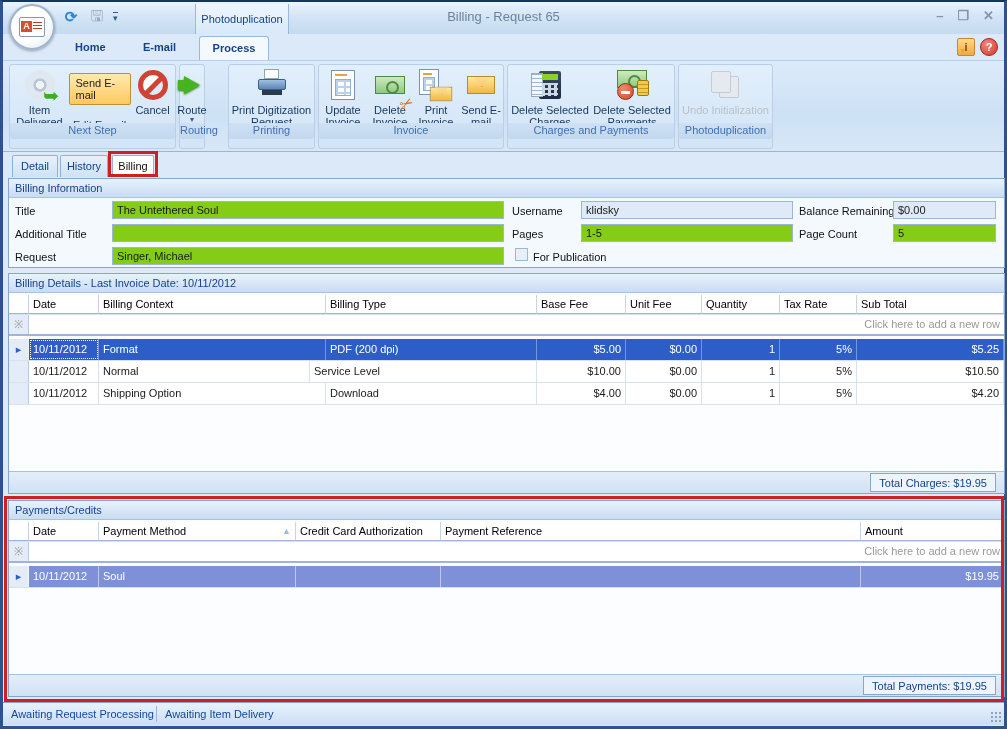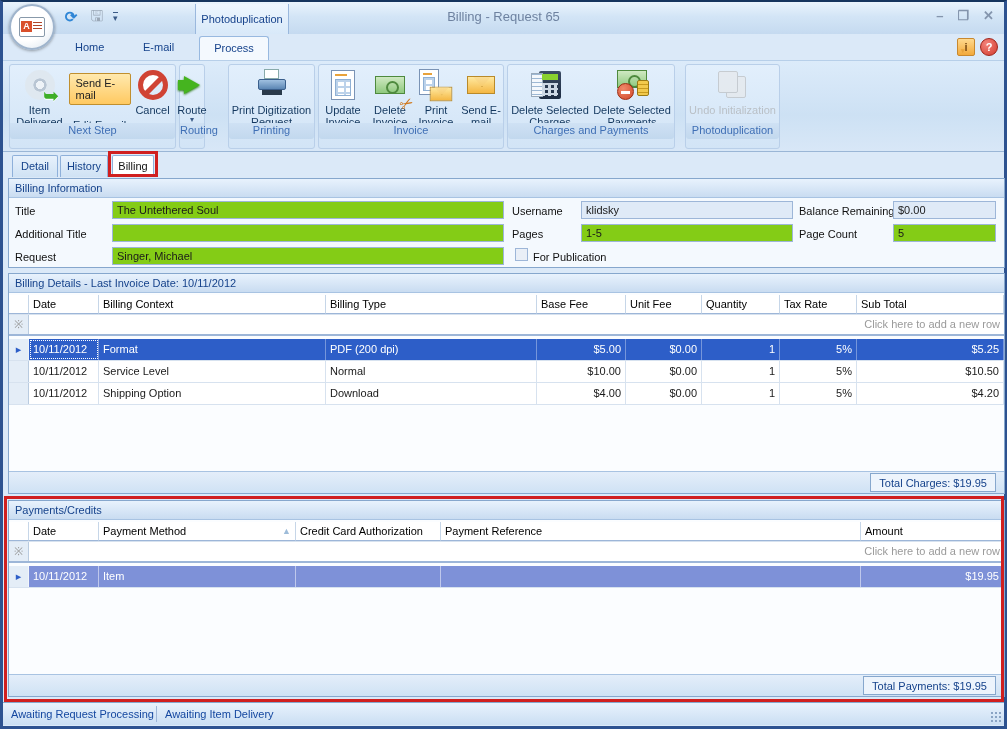--- a/index.html
+++ b/index.html
@@ -29,21 +29,21 @@
     background:linear-gradient(#eef6fe,#d8e9f9); border-left:1px solid #9ab8dd; border-right:1px solid #9ab8dd;
     color:#15428b; text-align:center; line-height:30px; }
   .win-title { position:absolute; left:300px; right:300px; top:0; height:30px; text-align:center;
     line-height:30px; color:#6e82a0; font-size:13px; }
   .win-controls { position:absolute; right:10px; top:6px; display:flex; gap:14px; color:#8495ad;
     font-weight:bold; font-size:13px; }
   .win-controls span { cursor:default; }
 
   
   .tabrow { position:absolute; left:0; top:32px; width:1001px; height:26px; }
-  .rtab { position:absolute; top:2px; height:24px; line-height:22px; padding:0 16px; color:#15428b; }
+  .rtab { position:absolute; top:2px; height:24px; line-height:22px; padding:0 16px; color:#15428b;font-weight:bold; }
   .rtab.active { background:#f4f9fe; border:1px solid #98b9e0; border-bottom:none;
     border-radius:3px 3px 0 0; color:#15428b; }
   .tab-right-icons { position:absolute; right:6px; top:4px; display:flex; gap:5px; align-items:center; }
   .info-btn { width:18px; height:18px; background:linear-gradient(#ffd98e,#f2a93b); border:1px solid #c8882e;
     border-radius:2px; color:#7a4a12; font-weight:bold; text-align:center; line-height:16px; position:relative; }
   .info-btn .tail { position:absolute; left:3px; bottom:-4px; font-size:7px; color:#e8a23a; }
   .help-btn { width:18px; height:18px; border-radius:50%; background:radial-gradient(circle at 35% 30%, #f3837b, #d23b2e);
     border:1px solid #a02318; color:#fff; font-weight:bold; text-align:center; line-height:17px; font-size:11px; }
 
   
@@ -326,21 +326,21 @@
                 <div class="coins"></div>
                 <div class="minus"></div>
               </div>
           </div>
           <span>Delete Selected Payments</span>
         </div>
       </div>
       <div class="rlabel">Charges and Payments</div>
     </div>
 
-    <div class="rgroup" style="left:675px; width:95px;margin-left:7px;">
+    <div class="rgroup" style="left:675px; width:95px;">
       <div class="rbody">
         <div class="rbtn disabled" style="width:92px">
           <div class="ric">
               <div class="ic-undo">
                 <div class="p2"></div>
                 <div class="p1"></div>
               </div>
             </div>
           <span>Undo Initialization</span>
         </div>
@@ -406,22 +406,22 @@
         <div class="gcell bd-c3">PDF (200 dpi)</div>
         <div class="gcell bd-c4 num">$5.00</div>
         <div class="gcell bd-c5 num">$0.00</div>
         <div class="gcell bd-c6 num">1</div>
         <div class="gcell bd-c7 num">5%</div>
         <div class="gcell bd-c8 num">$5.25</div>
       </div>
       <div class="grow">
         <div class="gcell ind"></div>
         <div class="gcell bd-c1">10/11/2012</div>
+        <div class="gcell bd-c3">Normal</div>
         <div class="gcell bd-c2">Service Level</div>
-        <div class="gcell bd-c3">Normal</div>
         <div class="gcell bd-c4 num">$10.00</div>
         <div class="gcell bd-c5 num">$0.00</div>
         <div class="gcell bd-c6 num">1</div>
         <div class="gcell bd-c7 num">5%</div>
         <div class="gcell bd-c8 num">$10.50</div>
       </div>
       <div class="grow">
         <div class="gcell ind"></div>
         <div class="gcell bd-c1">10/11/2012</div>
         <div class="gcell bd-c2">Shipping Option</div>
@@ -452,21 +452,21 @@
         <div class="gcell py-c4">Payment Reference</div>
         <div class="gcell py-c5">Amount</div>
       </div>
       <div class="grow addrow">
         <div class="gcell ind">※</div>
         <div class="gcell span-rest" style="border-right:none">Click here to add a new row</div>
       </div>
       <div class="grow selected2" style="margin-top:3px;">
         <div class="gcell ind">▸</div>
         <div class="gcell py-c1">10/11/2012</div>
-        <div class="gcell py-c2">Item</div>
+        <div class="gcell py-c2">Soul</div>
         <div class="gcell py-c3"></div>
         <div class="gcell py-c4"></div>
         <div class="gcell py-c5 num">$19.95</div>
       </div>
     </div>
     <div class="total-bar">
       <div class="total-box">Total Payments: $19.95</div>
     </div>
   </div>
   <div class="red-box" style="left:1px; top:494px; width:1000px; height:206px;"></div>

